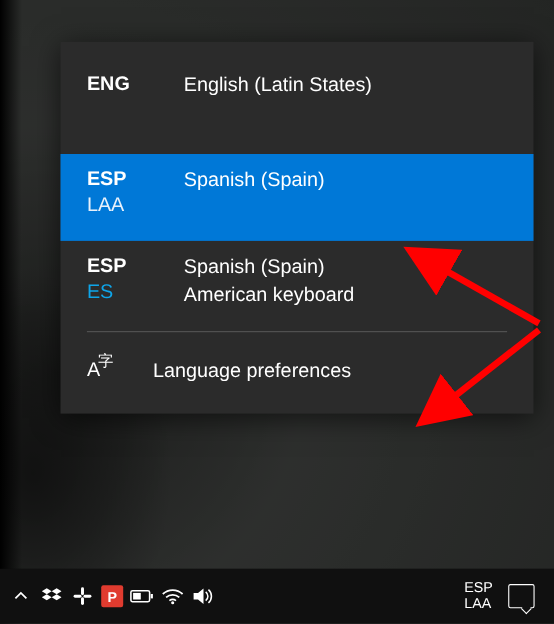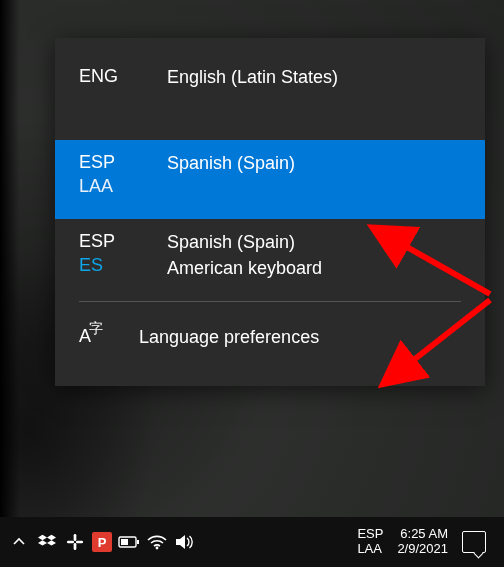--- a/index.html
+++ b/index.html
@@ -8,28 +8,28 @@
       radial-gradient(circle at 10% 60%, #1a1c1a 0%, #3c3f3c 40%, #2a2d2a 100%);
       filter:brightness(.6) contrast(.9);}
   .bg::after{content:"";position:absolute;inset:0;background:
       radial-gradient(ellipse 180px 260px at 30px 430px, rgba(0,0,0,.8), transparent 70%);}
   .shade{position:absolute;left:0;top:0;width:20px;height:100%;background:linear-gradient(90deg,#000,transparent)}
   
   .flyout{position:absolute;left:55px;top:38px;width:430px;background:#2b2b2b;color:#fff;font-size:18px;box-shadow:0 4px 24px rgba(0,0,0,.6);padding:16px 0 0 0}
   .item{display:flex;align-items:flex-start;padding:10px 24px 20px 24px;cursor:default}
   .item.sel{background:#0078d7}
   .abbr{width:88px;flex:none;display:flex;flex-direction:column;line-height:1.35}
-  .abbr .a1{font-weight:400}
+  .abbr .a1{font-weight:700}
   .abbr .a2{font-weight:400;color:#0ea5e9}
   .item.sel .abbr .a2{color:#e8f1fb}
   .desc{display:flex;flex-direction:column;line-height:1.45}
   .desc .d1{}
   .desc .d2{}
   .sep{height:1px;background:#555;margin:0 24px}
-  .pref{display:flex;align-items:center;gap:32px;padding:22px 24px 34px 24px;cursor:default}
+  .pref{display:flex;align-items:center;gap:32px;padding:22px 24px 24px 24px;cursor:default}
   .pref .picon{width:28px;height:28px;position:relative}
   .pref .picon::before{content:"A";position:absolute;left:0;top:2px;font-size:18px;color:#fff}
   .pref .picon::after{content:"字";position:absolute;left:10px;top:-4px;font-size:14px;color:#fff}
   .pref span{font-size:18px}
   
   .arrow{position:absolute;pointer-events:none}
   .arrow svg{overflow:visible}
   
   .taskbar{position:absolute;left:0;right:0;bottom:0;height:50px;background:#101010;display:flex;align-items:center;color:#fff;font-size:13px}
   .tray-left{display:flex;align-items:center;gap:6px;padding-left:8px}
@@ -168,19 +168,15 @@
           </g>
         </svg>
     </div>
   </div>
 
   <div class="tray-right">
     <div class="lang-ind">
       <span>ESP</span>
       <span>LAA</span>
     </div>
-    <div class="clock">
-      <span>6:25 AM</span>
-      <span>2/9/2021</span>
-    </div>
     <div class="notif"></div>
   </div>
 </div>
 
 </body></html>

